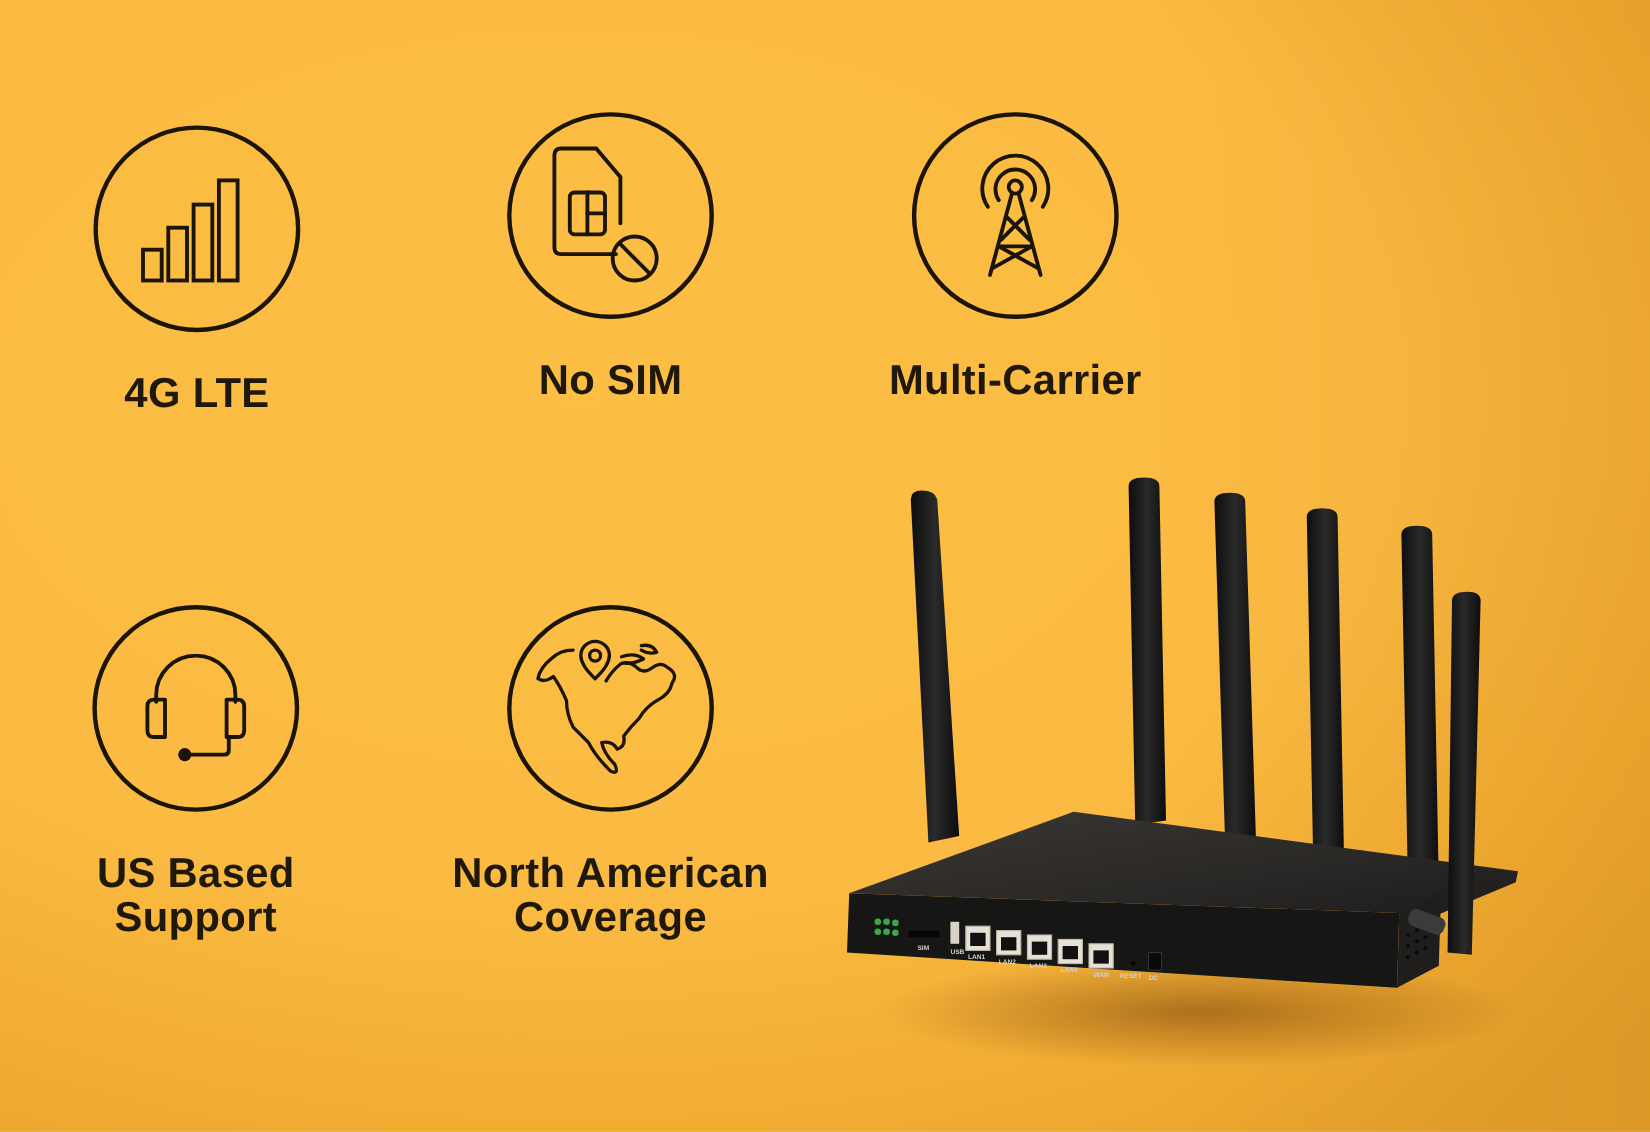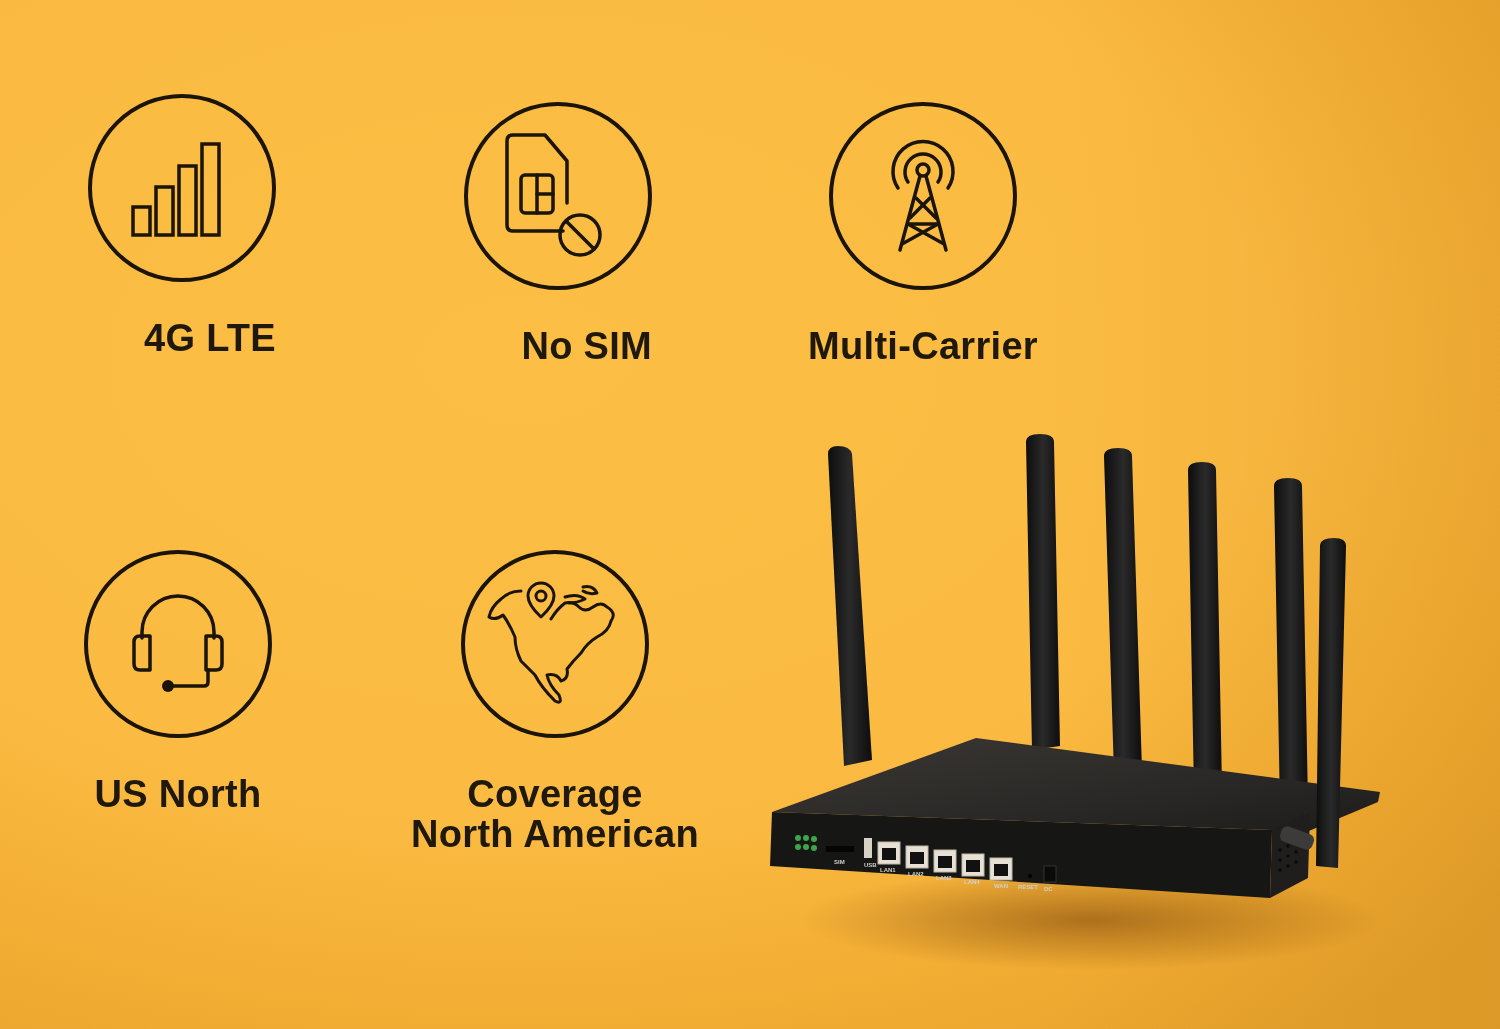--- a/index.html
+++ b/index.html
@@ -11,37 +11,37 @@
   .ring{width:188px;height:188px;border:4px solid #1b1408;border-radius:50%;box-sizing:border-box;display:flex;align-items:center;justify-content:center;}
   .ring svg{display:block;}
   .label{margin-top:36px;color:#1f180c;font-weight:bold;font-size:38px;line-height:40px;text-align:center;white-space:nowrap;letter-spacing:0.3px;}
   .router{position:absolute;left:760px;top:420px;width:620px;height:560px;}
 </style>
 </head>
 <body>
 
 <div class="shade"></div>
 
-<div class="feature" style="left:82px;top:94px;width:194px;align-items:flex-end;">
+<div class="feature" style="left:82px;top:114px;width:194px;">
   <div class="ring">
     <svg width="110" height="100" viewBox="0 0 110 100">
       <g fill="none" stroke="#1b1408" stroke-width="3.5">
         <rect x="6" y="69" width="17" height="28"></rect>
         <rect x="29" y="49" width="17" height="48"></rect>
         <rect x="52" y="28" width="17" height="69"></rect>
         <rect x="75" y="6" width="17" height="91"></rect>
       </g>
     </svg>
   </div>
   <div class="label">
     <div>4G LTE</div>
   </div>
 </div>
 
-<div class="feature" style="left:458px;top:102px;width:194px;align-items:flex-end;">
+<div class="feature" style="left:458px;top:102px;width:194px;">
   <div class="ring">
     <svg width="110" height="130" viewBox="0 0 110 130">
       <g fill="none" stroke="#1b1408" stroke-width="3.5" stroke-linejoin="round" stroke-linecap="round">
         <path d="M60 100 H10 Q4 100 4 94 V10 Q4 4 10 4 H42 L64 30 V72"></path>
         <rect x="18" y="44" width="32" height="38" rx="4"></rect>
         <line x1="34" y1="44" x2="34" y2="82"></line>
         <line x1="34" y1="63" x2="50" y2="63"></line>
         <circle cx="77" cy="104" r="20"></circle>
         <line x1="64" y1="91" x2="90" y2="117"></line>
       </g>
@@ -80,39 +80,40 @@
       <g fill="none" stroke="#1b1408" stroke-width="3.5" stroke-linecap="round" stroke-linejoin="round">
         <path d="M14 44 V38 A36 36 0 0 1 86 38 V44"></path>
         <path d="M22 42 H12 Q6 42 6 48 V70 Q6 76 12 76 H22 Z"></path>
         <path d="M78 42 H88 Q94 42 94 48 V70 Q94 76 88 76 H78 Z"></path>
         <path d="M80 76 V88 Q80 92 76 92 H44"></path>
       </g>
       <circle cx="40" cy="92" r="6" fill="#1b1408"></circle>
     </svg>
   </div>
   <div class="label">
-    <div>US North</div>
+    <div>US Based</div>
+    <div>Support</div>
   </div>
 </div>
 
 <div class="feature" style="left:392px;top:550px;width:326px;">
   <div class="ring">
     <svg width="140" height="135" viewBox="0 0 140 135">
       <g fill="none" stroke="#1b1408" stroke-width="3" stroke-linejoin="round" stroke-linecap="round">
         <path d="M56 6 A13 13 0 0 1 69 19 Q69 28 56 40 Q43 28 43 19 A13 13 0 0 1 56 6 Z"></path>
         <circle cx="56" cy="19" r="5"></circle>
         <path d="M36 14 Q24 14 16 22 Q6 30 4 40 Q10 44 18 38 Q24 46 30 60 Q30 72 36 84 Q44 92 50 98 Q56 110 70 124 Q78 128 74 118 Q64 108 62 98 Q72 96 76 104 Q84 102 82 92 Q88 84 96 76 Q102 66 112 60 Q124 54 126 44 Q132 36 122 30 Q116 24 108 30 Q100 36 94 30 Q88 24 80 26 Q72 32 66 42"></path>
         <path d="M80 20 Q92 16 100 22 Q92 26 84 26"></path>
         <path d="M98 10 Q108 8 112 16 Q104 18 98 14"></path>
       </g>
     </svg>
   </div>
   <div class="label">
+    <div>North American</div>
     <div>Coverage</div>
-    <div>North American</div>
   </div>
 </div>
 
 <div class="router">
   <svg width="620" height="560" viewBox="0 0 620 560">
     <defs>
       <linearGradient id="ant" x1="0" x2="1" y1="0" y2="0">
         <stop offset="0" stop-color="#0d0d0d"></stop>
         <stop offset="0.5" stop-color="#2a2a2a"></stop>
         <stop offset="1" stop-color="#0d0d0d"></stop>

